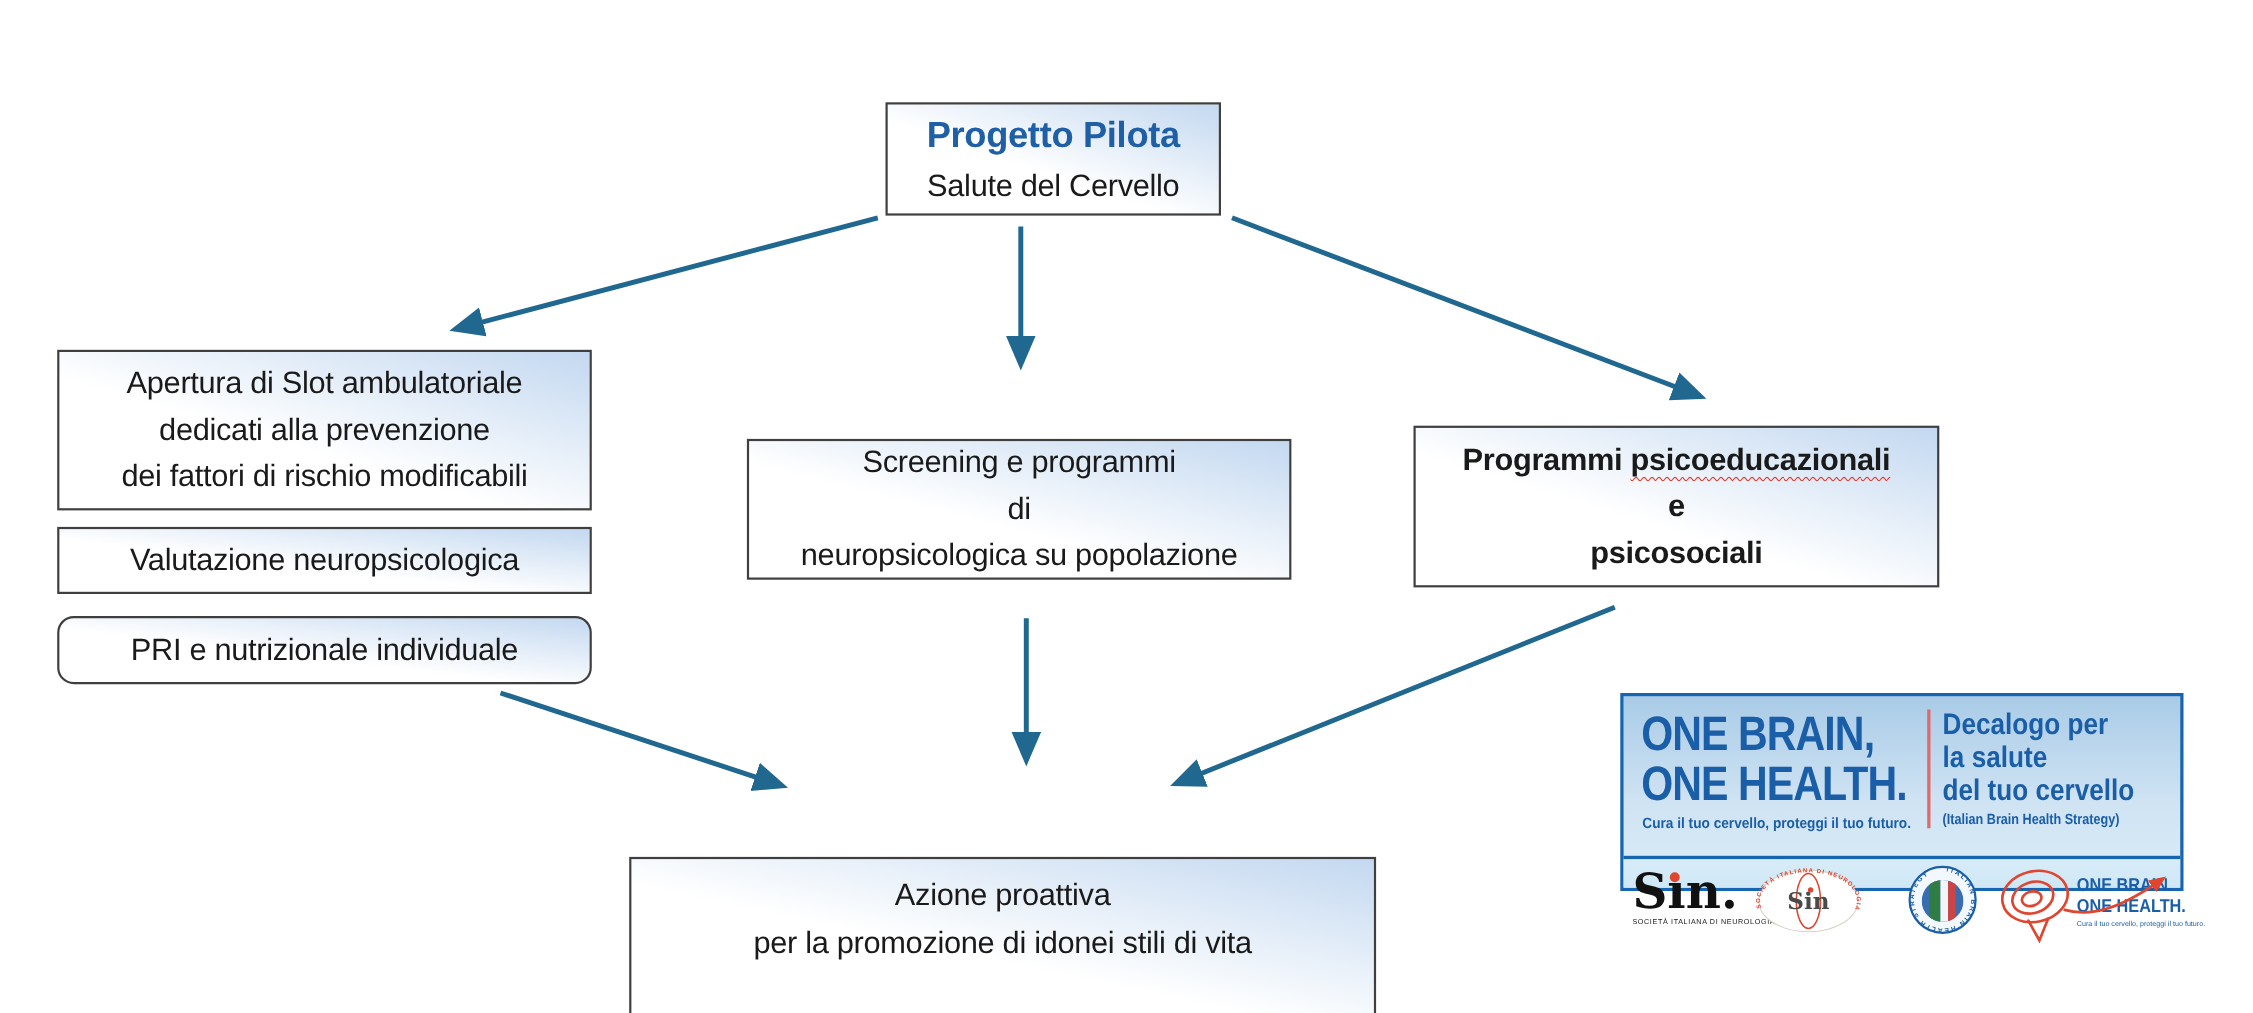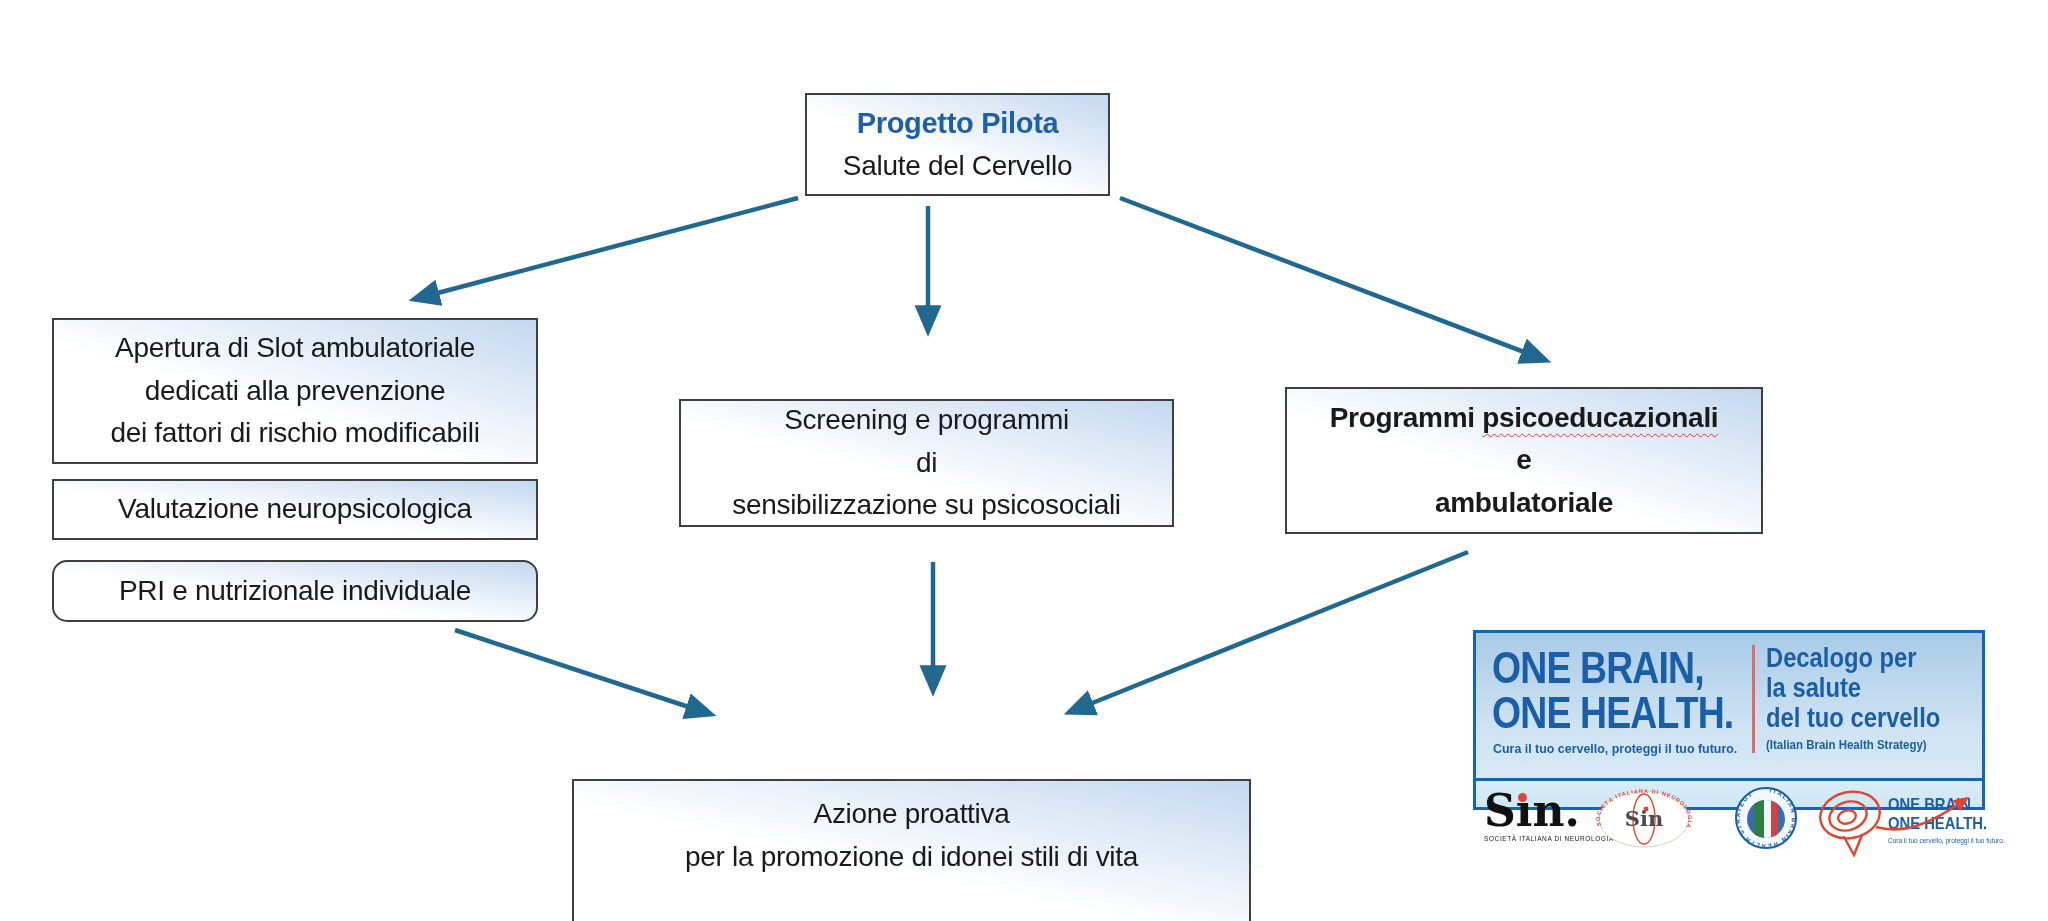--- a/index.html
+++ b/index.html
@@ -10,21 +10,21 @@
   body{background:#fff;font-family:"Liberation Sans",sans-serif;}
   .canvas{position:relative;width:2048px;height:921px;background:#fff;overflow:hidden;}
   .connectors{position:absolute;left:0;top:0;width:2048px;height:921px;pointer-events:none;}
   .arrow-line{stroke:var(--arrow,#20688F);stroke-width:4.5;fill:none;}
   .arrowhead{fill:var(--arrow,#20688F);}
 
   .node{position:absolute;border:2px solid var(--box_border,#3F3F3F);
         background:linear-gradient(to top right,#ffffff 42%,var(--box_fill,#C3D8F0) 100%);
         display:flex;flex-direction:column;align-items:center;justify-content:center;
         text-align:center;color:#1a1a1a;font-size:28px;letter-spacing:-0.3px;line-height:1.52;}
-  .node .t-blue{color:var(--title_blue,#1F5FA6);font-weight:bold;font-size:29px;}
+  .node .t-blue{color:var(--title_blue,#1F5FA6);font-weight:bold;font-size:33px;}
   .node.top-align{justify-content:flex-start;padding-top:12px;}
   .squig{text-decoration:underline wavy #e03a2f;text-decoration-thickness:1px;text-underline-offset:6px;}
 
   #node-root{left:805px;top:93px;width:305px;height:103px;}
   #node-slot{left:52px;top:318px;width:486px;height:146px;}
   #node-valutazione{left:52px;top:479px;width:486px;height:61px;}
   #node-pri{left:52px;top:560px;width:486px;height:62px;border-radius:15px;}
   #node-screening{left:679px;top:399px;width:495px;height:128px;}
   #node-programmi{left:1285px;top:387px;width:478px;height:147px;font-weight:bold;}
   #node-azione{left:572px;top:733px;width:679px;height:146px;margin-top:46px;}
@@ -96,27 +96,27 @@
     <div>dei fattori di rischio modificabili</div>
   </div>
 
   <div class="node" id="node-pri">
     <div>PRI e nutrizionale individuale</div>
   </div>
 
   <div class="node" id="node-screening">
     <div>Screening e programmi</div>
     <div>di</div>
-    <div>sensibilizzazione su psicosociali</div>
+    <div>neuropsicologica su popolazione</div>
   </div>
 
   <div class="node" id="node-programmi">
     <div><span>Programmi </span><span class="squig">psicoeducazionali</span></div>
     <div>e</div>
-    <div>ambulatoriale</div>
+    <div>psicosociali</div>
   </div>
 
   <div class="node top-align" id="node-azione">
     <div>Azione proattiva</div>
     <div>per la promozione di idonei stili di vita</div>
   </div>
 
   <div class="banner">
     <div class="banner-top">
       <div class="oboh-title">

